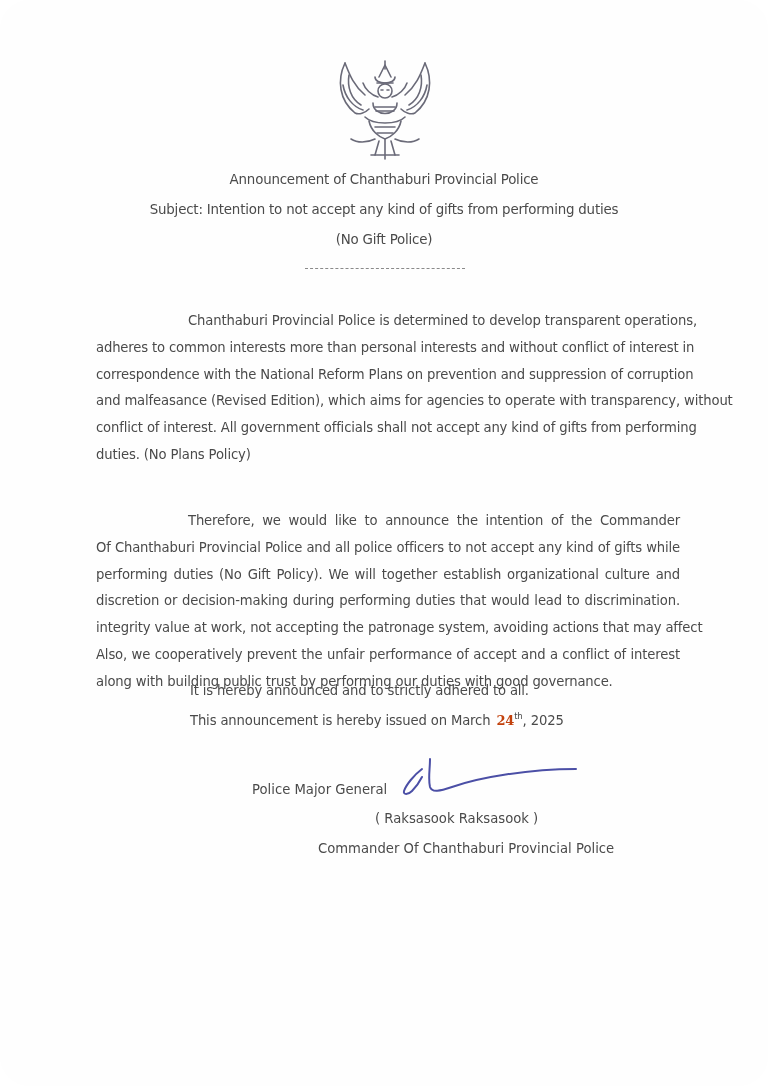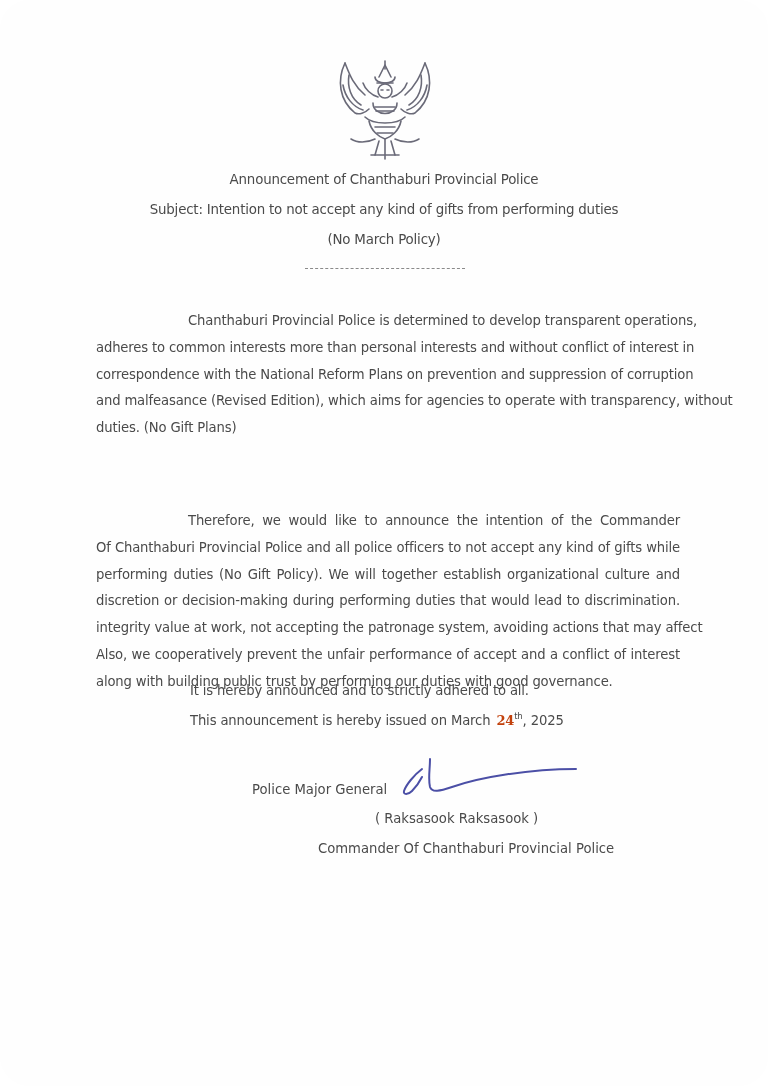--- a/index.html
+++ b/index.html
@@ -160,29 +160,30 @@
       <path d="M40 84 C32 88, 22 88, 16 84"></path>
       <path d="M60 84 C68 88, 78 88, 84 84"></path>
       <path d="M44 86 L40 100 M56 86 L60 100"></path>
       <path d="M36 100 L64 100"></path>
       <path d="M50 84 L50 104"></path>
     </g>
   </svg>
 
   <div class="center-line title">Announcement of Chanthaburi Provincial Police</div>
   <div class="center-line subject">Subject: Intention to not accept any kind of gifts from performing duties</div>
-  <div class="center-line subject-sub">(No March Policy)</div>
+  <div class="center-line subject-sub">(No Gift Police)</div>
   <div class="divider"></div>
 
   <div class="para para1">
     <span class="line indent">Chanthaburi Provincial Police is determined to develop transparent operations,</span>
     <span class="line">adheres to common interests more than personal interests and without conflict of interest in</span>
     <span class="line">correspondence with the National Reform Plans on prevention and suppression of corruption</span>
     <span class="line">and malfeasance (Revised Edition), which aims for agencies to operate with transparency, without</span>
-    <span class="line last">duties. (No Gift Plans)</span>
+    <span class="line">conflict of interest.  All government officials shall not accept any kind of gifts from performing</span>
+    <span class="line last">duties. (No Plans Policy)</span>
   </div>
 
   <div class="para para2">
     <span class="line indent">Therefore, we would like to announce the intention of the Commander</span>
     <span class="line">Of Chanthaburi Provincial Police and all police officers to not accept any kind of gifts while</span>
     <span class="line">performing duties (No Gift Policy). We will together establish organizational culture and</span>
     <span class="line">discretion or decision-making during performing duties that would lead to discrimination.</span>
     <span class="line">integrity value at work, not accepting the patronage system, avoiding actions that may affect</span>
     <span class="line">Also, we cooperatively prevent the unfair performance of accept and a conflict of interest</span>
     <span class="line last">along with building public trust by performing our duties with good governance.</span>

